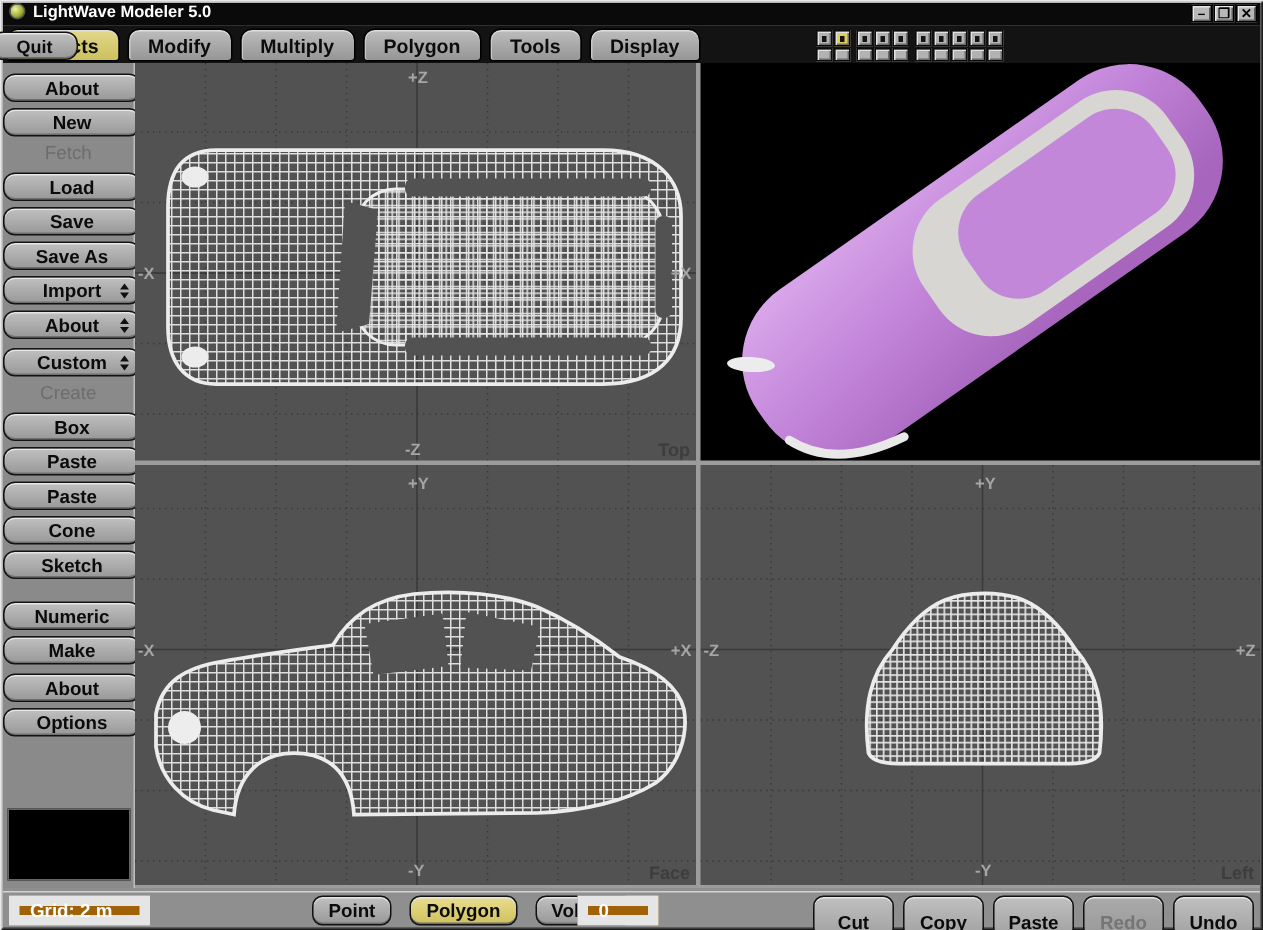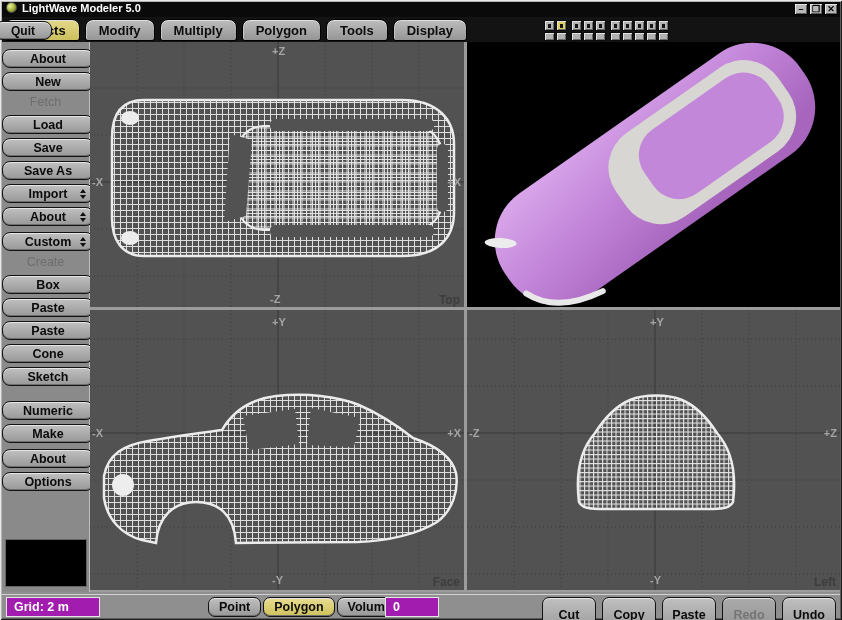--- a/index.html
+++ b/index.html
@@ -56,25 +56,25 @@
   .updown .dn{ border-top:4.5px solid #101010; }
   .swatch{ position:absolute; left:3px; bottom:5px; width:82px; height:48px; background:#000; border:1px solid #666; }
   
   .viewports{ position:absolute; left:90px; top:42px; width:750px; height:550px; background:#9c9c9c;
     display:grid; grid-template-columns:374px 3px 373px; grid-template-rows:265px 3px 280px; }
   .pane{ position:relative; background:#525252; overflow:hidden; }
   .pane.preview{ background:#000; }
   .pane svg{ display:block; }
   
   .statusbar{ position:absolute; left:2px; right:2px; bottom:2px; height:24px; background:#8f8f8f; border-top:1px solid #d2d2d2; }
-  .black-field{ position:absolute; top:2px; height:20px; background:#a21caf; color:#fff; font-weight:bold; font-size:12.5px;
-    display:flex; align-items:center; padding-left:7px; border:1px solid #e5e5e5; }
+  .black-field{ position:absolute; top:2px; height:20px; background:#a16207; color:#fff; font-weight:bold; font-size:12.5px;
+    display:flex; align-items:center; padding-left:7px; border:7px solid #e5e5e5; }
   .grid-display{ left:4px; width:94px; }
   .counter{ left:383px; width:54px; }
-  .modes{ position:absolute; left:206px; top:2px; display:flex; gap:2px; }
+  .modes{ position:absolute; left:206px; top:2px; display:flex; gap:12px; }
   .modes .btn{ height:20px; padding:0 10px; font-size:12.5px; border-radius:7px; }
   .edit-group{ position:absolute; right:4px; top:2px; display:flex; gap:6px; }
   .edit-group .btn{ height:36px; width:54px; font-size:12.5px; border-radius:7px; }
 </style>
 </head>
 <body>
 
 <div id="app">
 
   <div class="titlebar">

